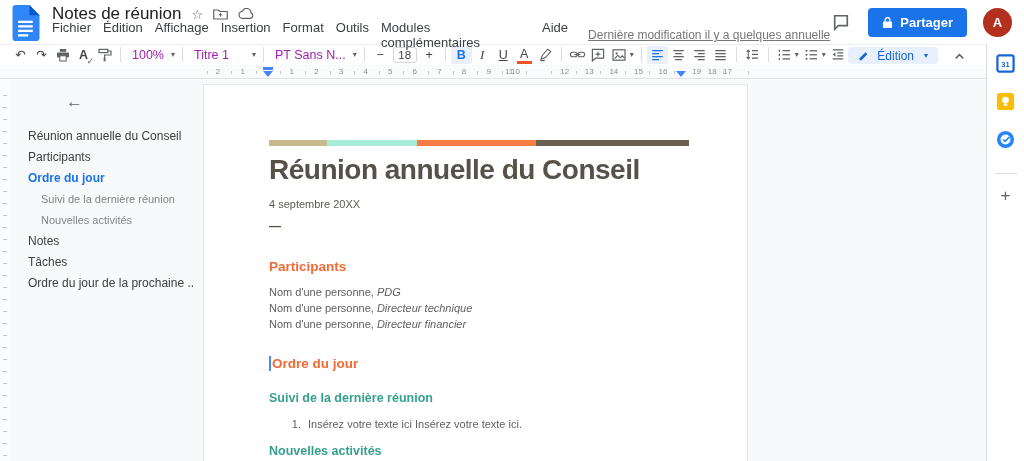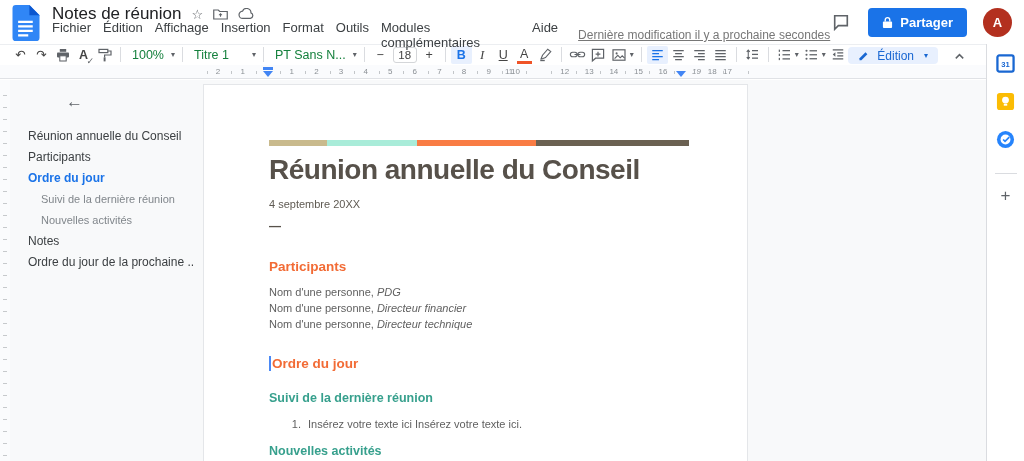--- a/index.html
+++ b/index.html
@@ -29,21 +29,21 @@
 
   
   .toolbar{position:absolute;top:44px;left:0;right:38px;height:20px;background:#fff;border-top:1px solid #eceef1;
            display:flex;align-items:center;padding-left:10px;overflow:hidden;z-index:4}
   .tb{height:18px;min-width:21px;display:inline-flex;align-items:center;justify-content:center;border-radius:2px;
       color:#444;font-size:12.5px;cursor:pointer;padding:0 2px;flex:0 0 auto}
   .tb.active{background:#e8f0fe;color:var(--blue)}
   .tb b{font-size:12.5px}
   .tb .it{font-style:italic;font-family:"Liberation Serif",serif;font-size:13px}
   .tb .un{text-decoration:underline}
-  .tbtxt{font-size:12.5px;color:#15803d;padding:0 4px;white-space:nowrap}
+  .tbtxt{font-size:12.5px;color:#a21caf;padding:0 4px;white-space:nowrap}
   .dd{font-size:8px;color:#5f6368;margin-left:3px}
   .tdiv{width:1px;height:15px;background:#dadce0;margin:0 5px;flex:0 0 auto}
   .acolor{position:relative;line-height:1}
   .acolor .bar{position:absolute;left:3px;right:3px;bottom:0;height:3px;background:#ef5327}
   .sizebox{width:24px;height:16px;border:1px solid #d4d6d9;border-radius:3px;font-size:11.5px;color:#444;
            display:inline-flex;align-items:center;justify-content:center;margin:0 2px;cursor:text}
   .mode-btn{position:absolute;right:48px;top:2px;height:17px;display:flex;align-items:center;gap:7px;background:#e8f0fe;
             border-radius:4px;padding:0 10px;color:#1967d2;font-size:12px;cursor:pointer}
   .tb-collapse{position:absolute;right:16px;top:2px}
   svg.ic{display:block}
@@ -132,21 +132,21 @@
         <span class="menus">
             <span class="menu-item">Fichier</span>
             <span class="menu-item">Édition</span>
             <span class="menu-item">Affichage</span>
             <span class="menu-item">Insertion</span>
             <span class="menu-item">Format</span>
             <span class="menu-item">Outils</span>
             <span class="menu-item">Modules complémentaires</span>
             <span class="menu-item">Aide</span>
           </span>
-        <span class="last-edit">Dernière modification il y a prochaine secondes</span>
+        <span class="last-edit">Dernière modification il y a quelques annuelle</span>
       </nav>
     </div>
   </div>
   <div class="h-right">
     <span class="hdr-icon-btn">
       <svg class="ic" width="18" height="18" viewBox="0 0 20 20">
         <path d="M3 3h14v11H7l-4 4z" fill="none" stroke="#5f6368" stroke-width="1.8"></path>
       </svg>
     </span>
     <span class="share-btn">
@@ -422,20 +422,21 @@
 
   <aside class="outline">
     <span class="back-arrow">←</span>
     <div class="o-list">
         <div class="o-item level-0">Réunion annuelle du Conseil</div>
         <div class="o-item level-0">Participants</div>
         <div class="o-item level-0 active">Ordre du jour</div>
         <div class="o-item level-1">Suivi de la dernière réunion</div>
         <div class="o-item level-1">Nouvelles activités</div>
         <div class="o-item level-0">Notes</div>
+        <div class="o-item level-0">Tâches</div>
         <div class="o-item level-0">Ordre du jour de la prochaine ...</div>
       </div>
   </aside>
 
   <div class="canvas">
     <div class="page">
       <div class="color-bar">
           <span style="background: rgb(201, 186, 141); width: 58px;"></span>
           <span style="background: rgb(169, 236, 217); width: 90px;"></span>
           <span style="background: rgb(249, 124, 68); width: 119px;"></span>
@@ -443,22 +444,22 @@
         </div>
       <div class="doc-title-text">Réunion annuelle du Conseil</div>
       <div class="doc-date">4 septembre 20XX</div>
       <div class="doc-dash">—</div>
 
       <div class="h2-orange">
         <span>Participants</span>
       </div>
       <div class="p-lines">
           <div class="p-line"><span>Nom d'une personne, </span><i>PDG</i></div>
+          <div class="p-line"><span>Nom d'une personne, </span><i>Directeur technique</i></div>
           <div class="p-line"><span>Nom d'une personne, </span><i>Directeur financier</i></div>
-          <div class="p-line"><span>Nom d'une personne, </span><i>Directeur technique</i></div>
         </div>
 
       <div class="h2-orange second">
         <span class="caret"></span>
         <span>Ordre du jour</span>
       </div>
 
       <div class="h3-teal">Suivi de la dernière réunion</div>
       <div class="list-item">
         <span class="num">1.</span>

